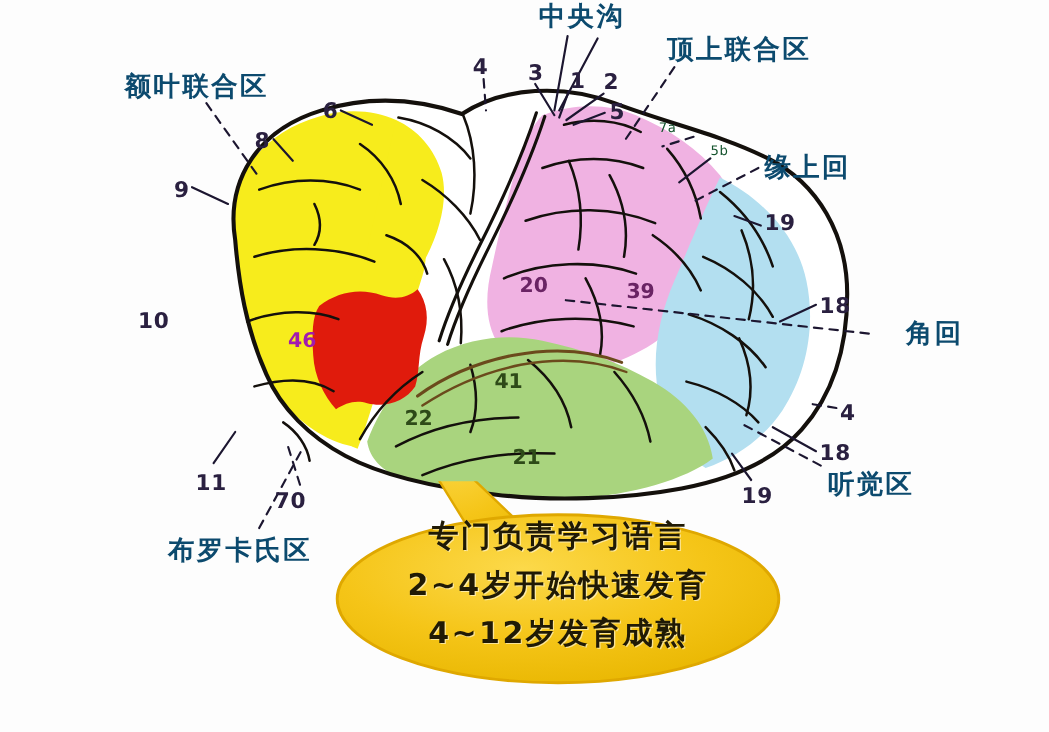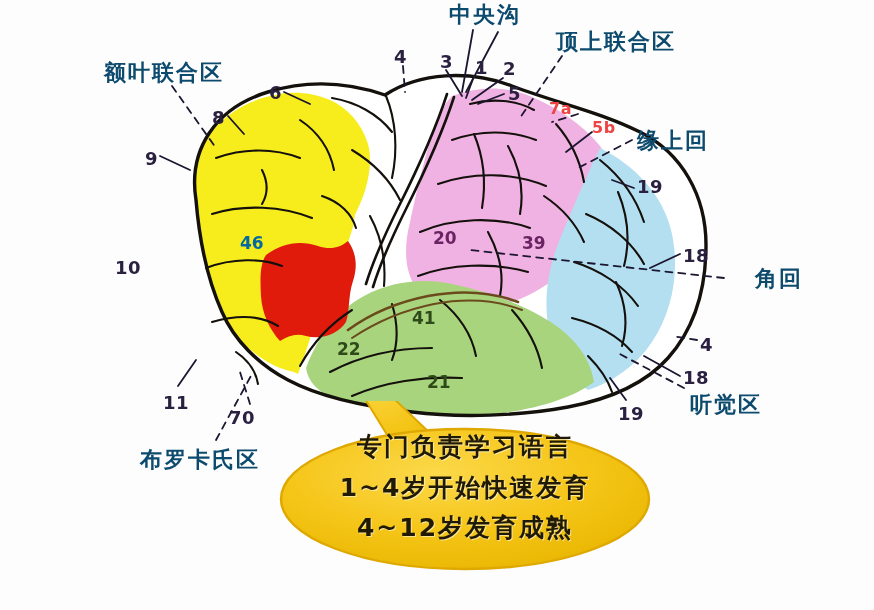--- a/index.html
+++ b/index.html
@@ -35,34 +35,34 @@
     font-weight: 700;
     color: #0c4a6e;
     letter-spacing: 2px;
   }
   .lbl-num {
     font-size: 18px;
     font-weight: 700;
     color: #2a2040;
   }
   .lbl-num-sm {
-    font-size: 16px;
-    font-weight: 700;
-    color: #ef4444;
+    font-size: 11px;
+    font-weight: 400;
+    color: #14532d;
   }
   .region-num {
     position: absolute;
     font-size: 17px;
     font-weight: 700;
     color: #3b2450;
     white-space: nowrap;
   }
   .region-num.on-pink { color: #6a2464; }
   .region-num.on-green { color: #2e4a18; }
-  .region-num.on-yellow { color: #0369a1; }
+  .region-num.on-yellow { color: #a21caf; margin-top: 41px; }
 
   
   #callout {
     position: absolute;
     left: 279px;
     top: 401px;
     width: 372px;
     height: 170px;
   }
   #callout-svg { position: absolute; left: 0; top: 0; width: 372px; height: 170px; }
@@ -326,18 +326,18 @@
           <stop offset="55%" stop-color="#f5c518"></stop>
           <stop offset="100%" stop-color="#e8b600"></stop>
         </radialGradient>
       </defs>
 
       <path d="M128,66 L44,-70 L176,56 Z" fill="url(#calloutGrad)" stroke="#dfa800" stroke-width="2"></path>
       <ellipse cx="186" cy="98" rx="184" ry="70" fill="url(#calloutGrad)" stroke="#dfa800" stroke-width="2.4"></ellipse>
     </svg>
     <div id="callout-text">
       <div>专门负责学习语言</div>
-      <div>1~4岁开始快速发育</div>
+      <div>2~4岁开始快速发育</div>
       <div>4~12岁发育成熟</div>
     </div>
   </div>
 
 </div>
 
 </body></html>

